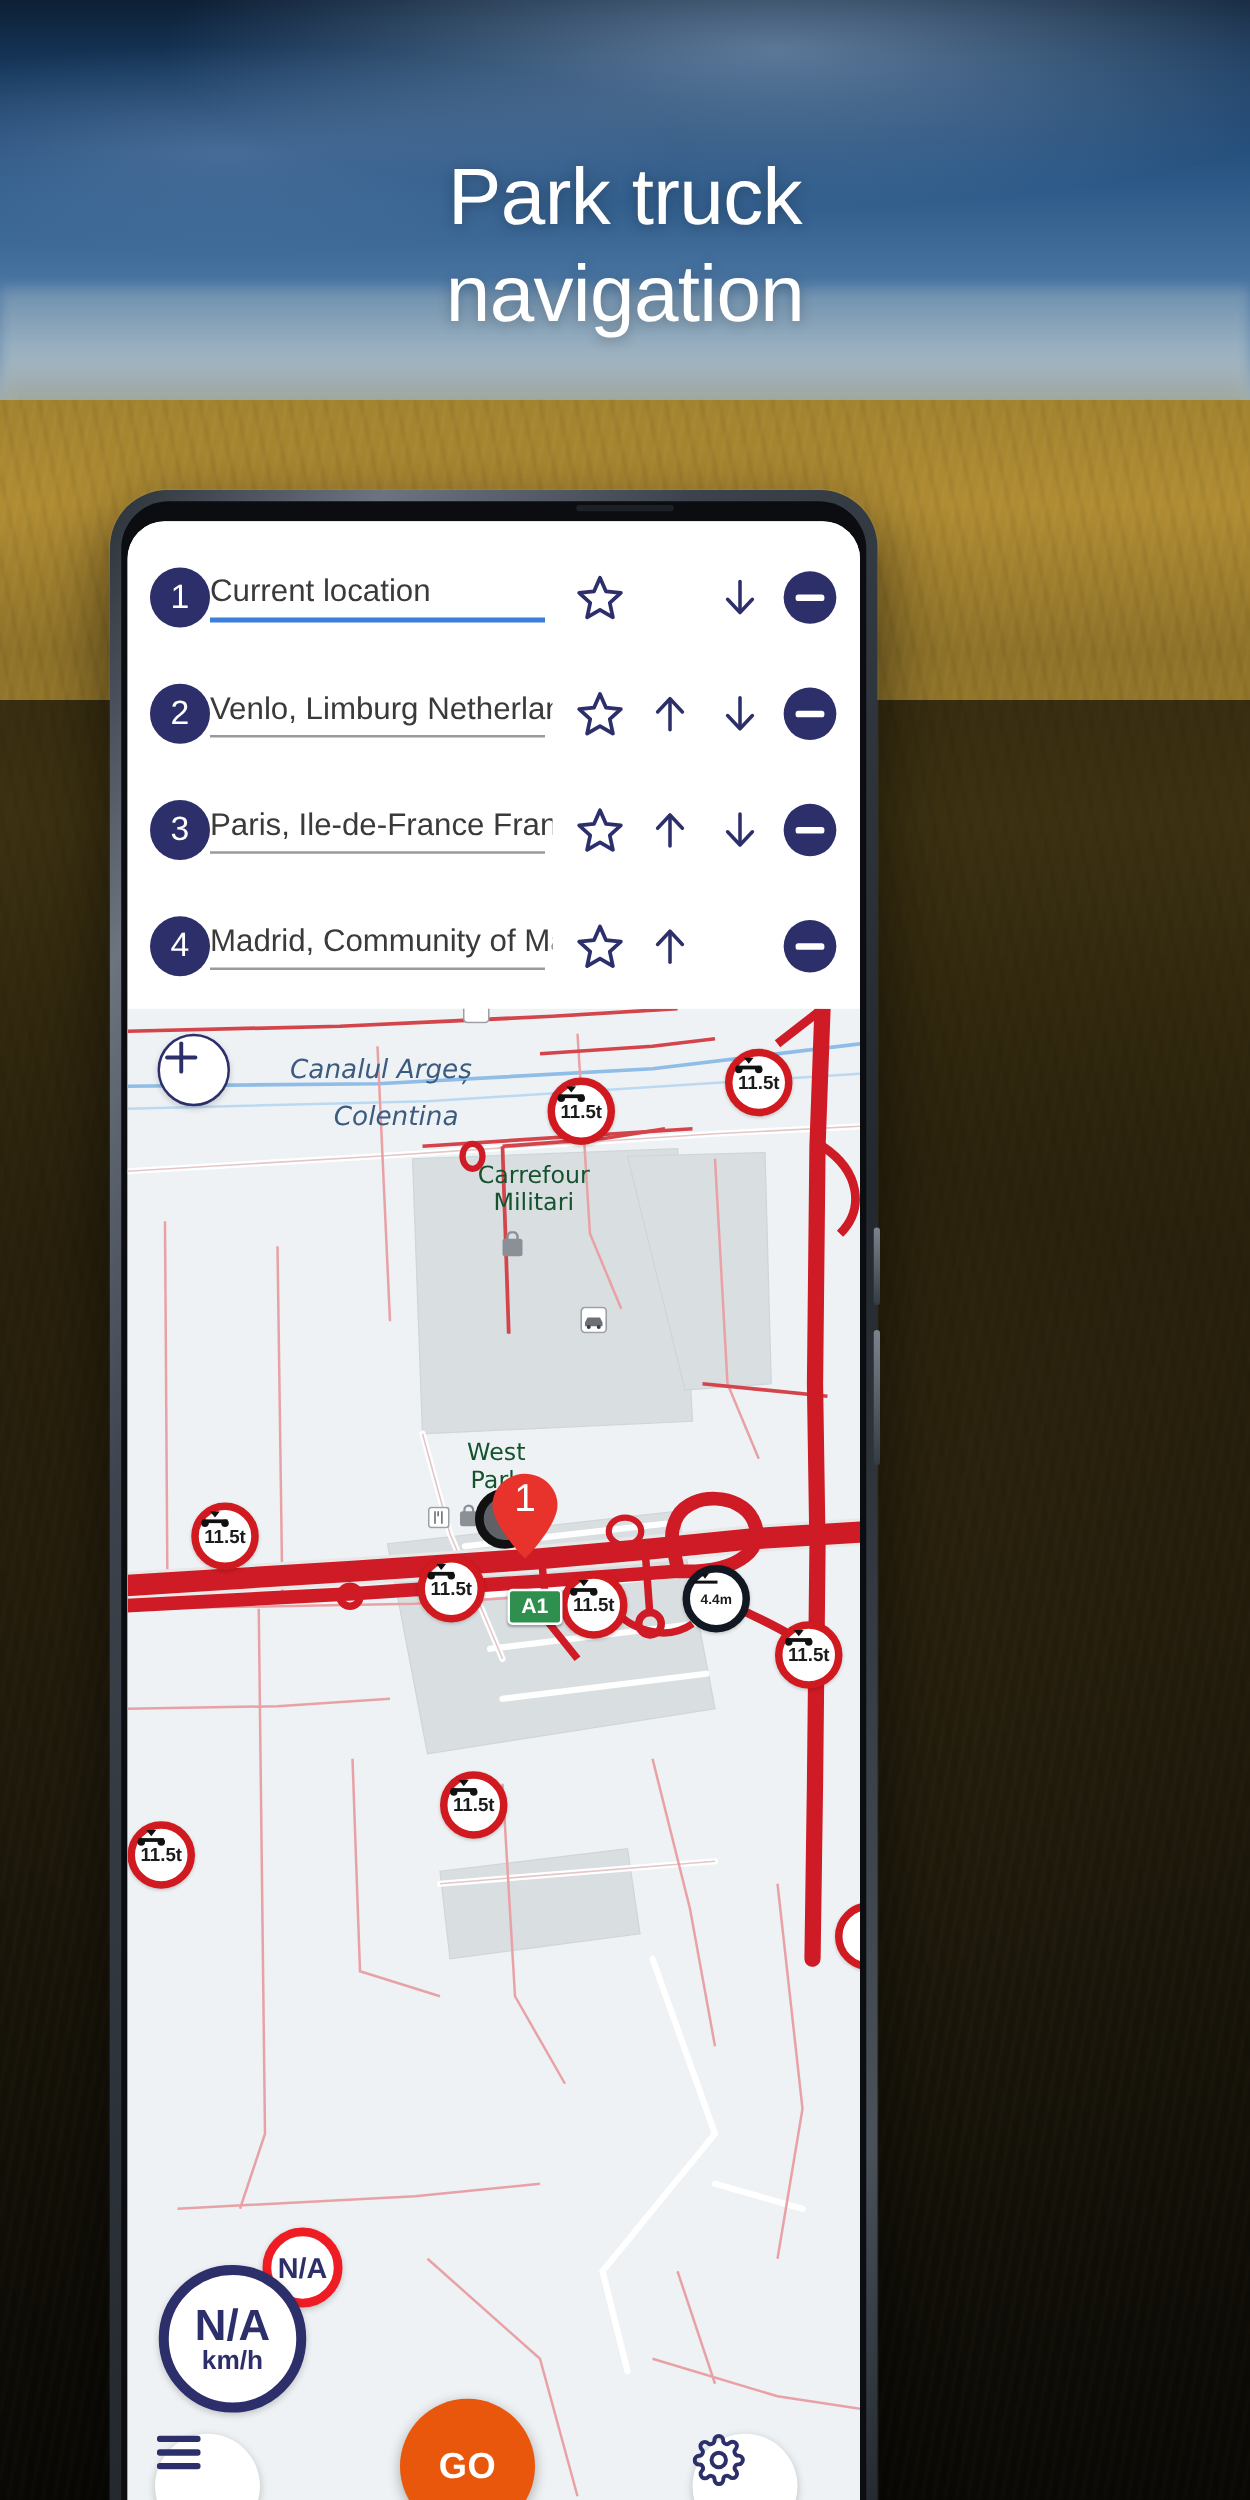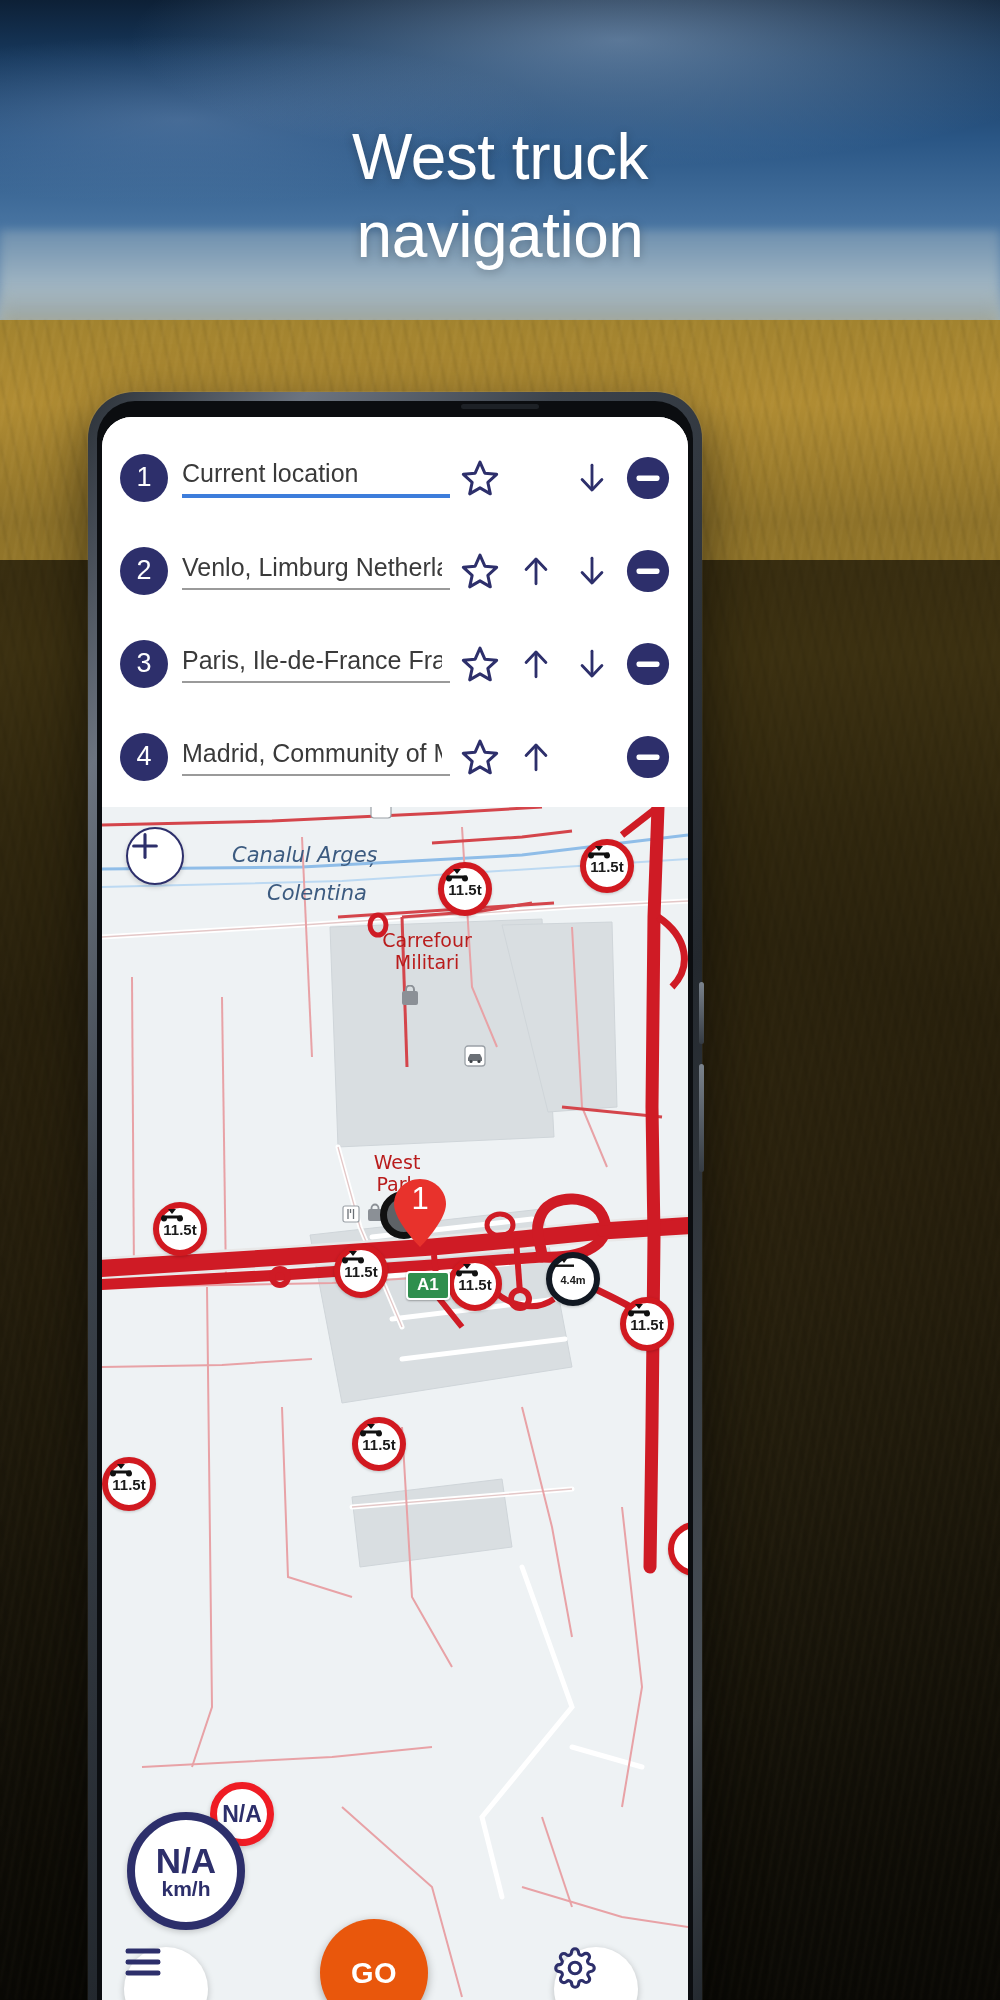--- a/index.html
+++ b/index.html
@@ -100,21 +100,21 @@
   .wpRow {
     display:flex; align-items:center; height:93px; padding:0 0 0 18px;
   }
   .badge {
     width:48px; height:48px; border-radius:50%;
     background:#2d2f6b; color:#fff;
     display:flex; align-items:center; justify-content:center;
     font-size:27px; font-weight:400; flex:0 0 auto;
   }
   .wpField {
-    flex:1 1 auto; margin-left:14px; margin-right:10px;
+    flex:1 1 auto; margin-right:10px;
     min-width:0;
   }
   .wpText {
     font-size:25px; color:#3a3a3a; white-space:nowrap;
     overflow:hidden; padding-bottom:6px; line-height:30px;
   }
   .wpUnderline { height:2px; background:#9a9a9a; width:268px; }
   .wpUnderline.active { height:4px; background:#3d7ddb; }
   .icoBox {
     width:56px; height:56px; flex:0 0 auto;
@@ -130,21 +130,21 @@
     overflow:hidden;
   }
   #map svg { position:absolute; left:0; top:0; }
 
   .mapLabel {
     position:absolute; font-size:21px; color:#3c5b80;
     font-style:italic; font-family:"DejaVu Sans", sans-serif;
     white-space:nowrap;
   }
   .poiLabel {
-    position:absolute; font-size:19px; color:#b91c1c;
+    position:absolute; font-size:19px; color:#14532d;
     white-space:nowrap; text-align:center;
     font-family:"DejaVu Sans", sans-serif;
   }
 
   
   .signWt {
     position:absolute; width:54px; height:54px; border-radius:50%;
     background:#fff; border:6px solid #d11920;
     display:flex; flex-direction:column; align-items:center;
     justify-content:center; box-shadow:0 1px 3px rgba(0,0,0,.2);
@@ -221,21 +221,21 @@
 <div id="bg">
   <div class="sky"></div>
   <div class="sky2"></div>
   <div class="horizonBlur"></div>
   <div class="field"></div>
   <div class="fieldTex"></div>
   <div class="fieldDark"></div>
 </div>
 
 <div class="headline">
-  <div>West truck</div>
+  <div>Park truck</div>
   <div>navigation</div>
 </div>
 
 <div id="phone">
   <div class="sideBtn b1"></div>
   <div class="sideBtn b2"></div>
 </div>
 <div id="bezel"></div>
 <div class="speaker"></div>
 

